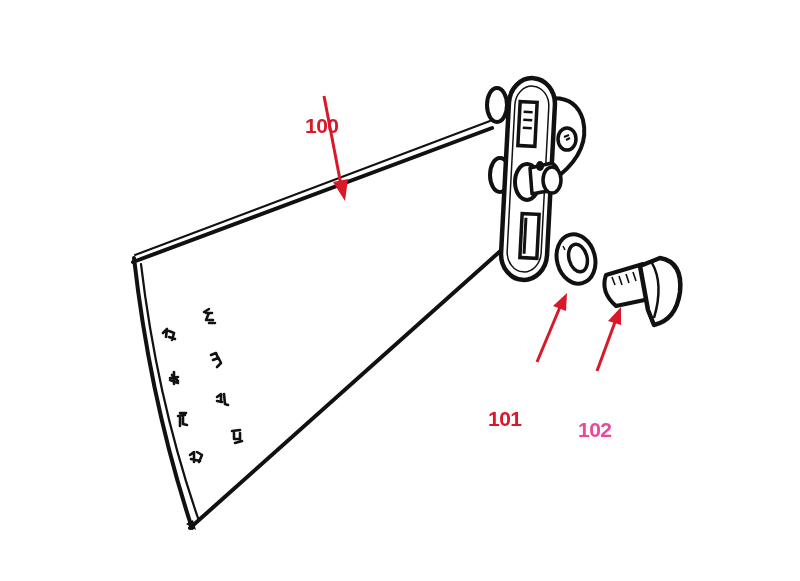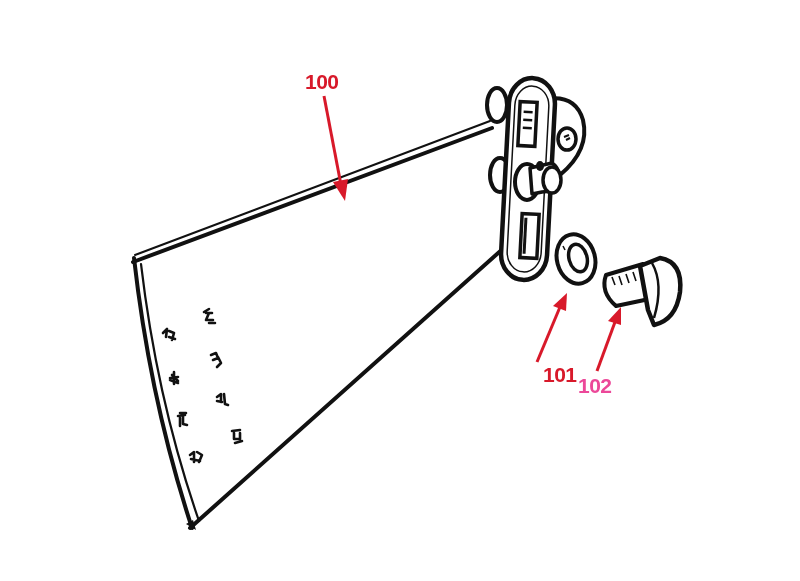--- a/index.html
+++ b/index.html
@@ -1,21 +1,21 @@
 <!DOCTYPE html>
 <html><head>
   <meta charset="utf-8">
   <style>
     html, body { margin: 0; padding: 0; background: #ffffff; }
     body { width: 800px; height: 581px; overflow: hidden; position: relative;
            font-family: "Liberation Sans", sans-serif; }
     #diagram { position: absolute; left: 0; top: 0; width: 800px; height: 581px; }
     .callout-label { position: absolute; font-family: "Liberation Sans", sans-serif;
                      font-weight: bold; font-size: 21px; letter-spacing: -0.5px;
-                     line-height: 1; }
+                     line-height: 1; margin-top: 44px; }
     .outline { fill: none; stroke: #111111; stroke-linejoin: round; stroke-linecap: round; }
     .solid { fill: #ffffff; stroke: #111111; stroke-linejoin: round; }
     .marks { fill: none; stroke: #111111; stroke-width: 2.6; stroke-linecap: round; stroke-linejoin: round; }
   </style>
 </head>
 <body>
 
 <svg id="diagram" viewBox="0 0 800 581" xmlns="http://www.w3.org/2000/svg">
 
   <g>
@@ -94,14 +94,14 @@
 
     <line x1="537" y1="362" x2="560" y2="307" stroke-width="3"></line>
     <path d="M553,306 L566,311 L567,293 Z" stroke="none"></path>
 
     <line x1="597" y1="371" x2="615" y2="322" stroke-width="3"></line>
     <path d="M608,321 L621,325 L621,307 Z" stroke="none"></path>
   </g>
 </svg>
 
 <div class="callout-label" style="left:305px; top:71px; color:#d8192a;">100</div>
-<div class="callout-label" style="left:543px; top:364px; color:#d8192a;">101</div>
+<div class="callout-label" style="left:488px; top:364px; color:#d8192a;">101</div>
 <div class="callout-label" style="left:578px; top:375px; color:#ec4899;">102</div>
 
 </body></html>

